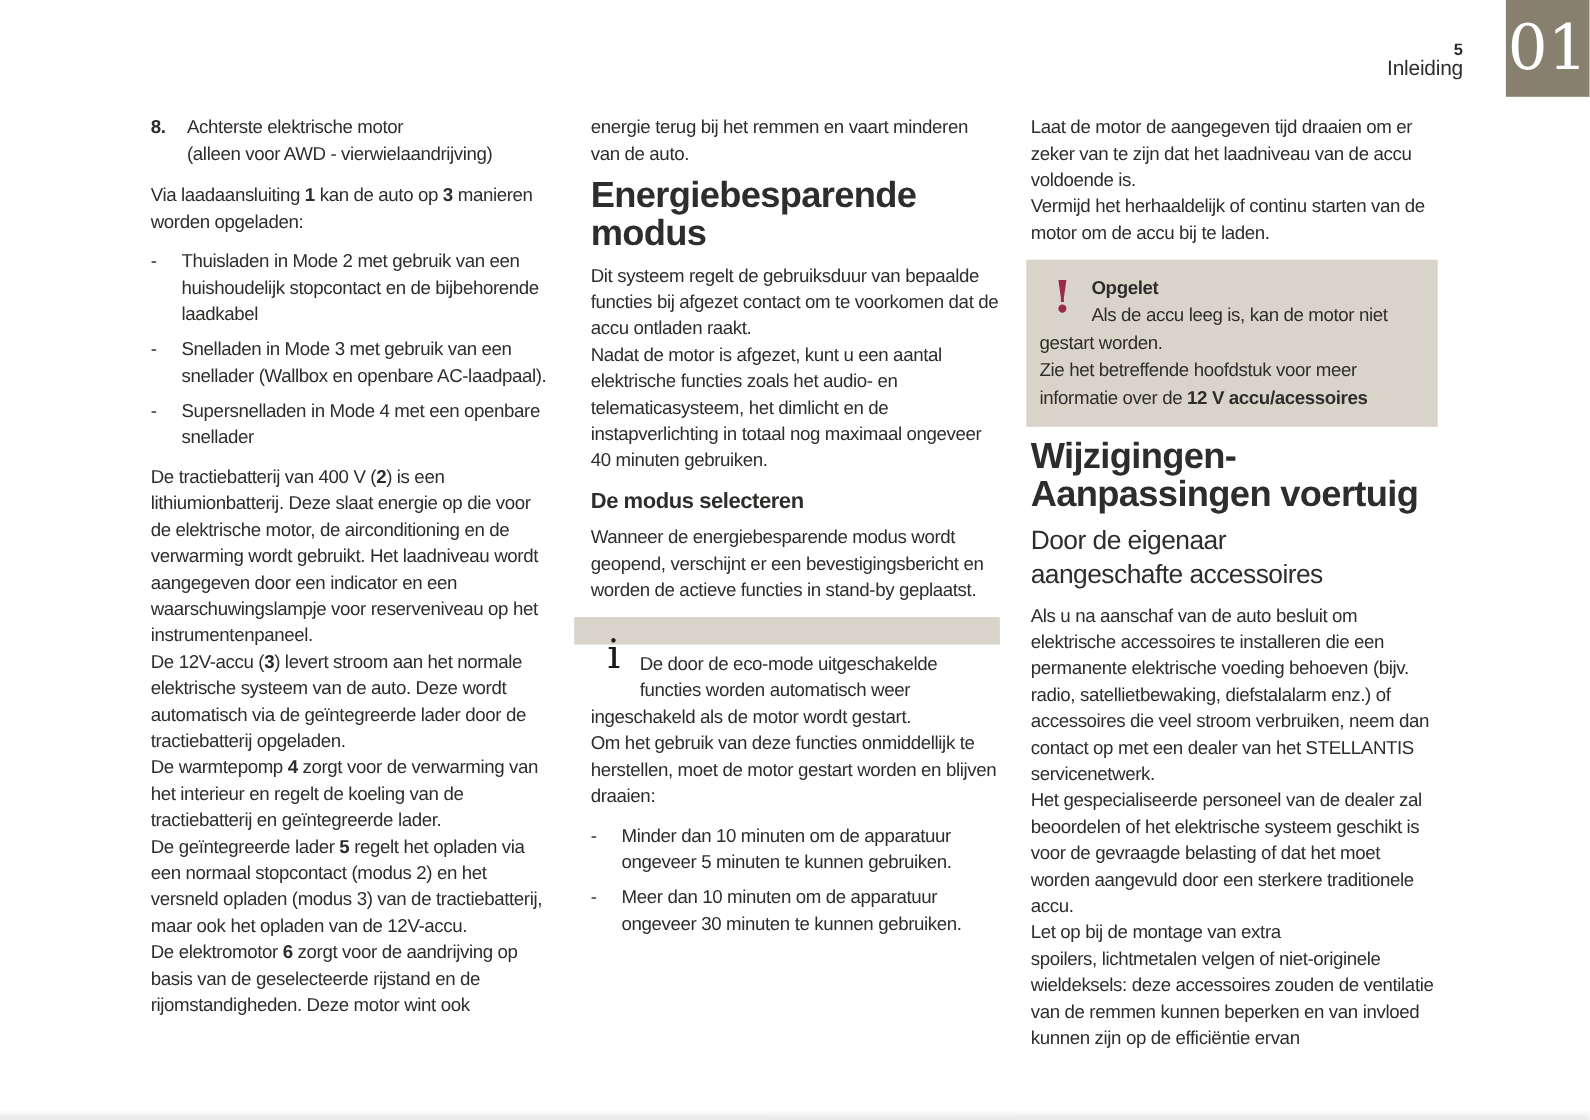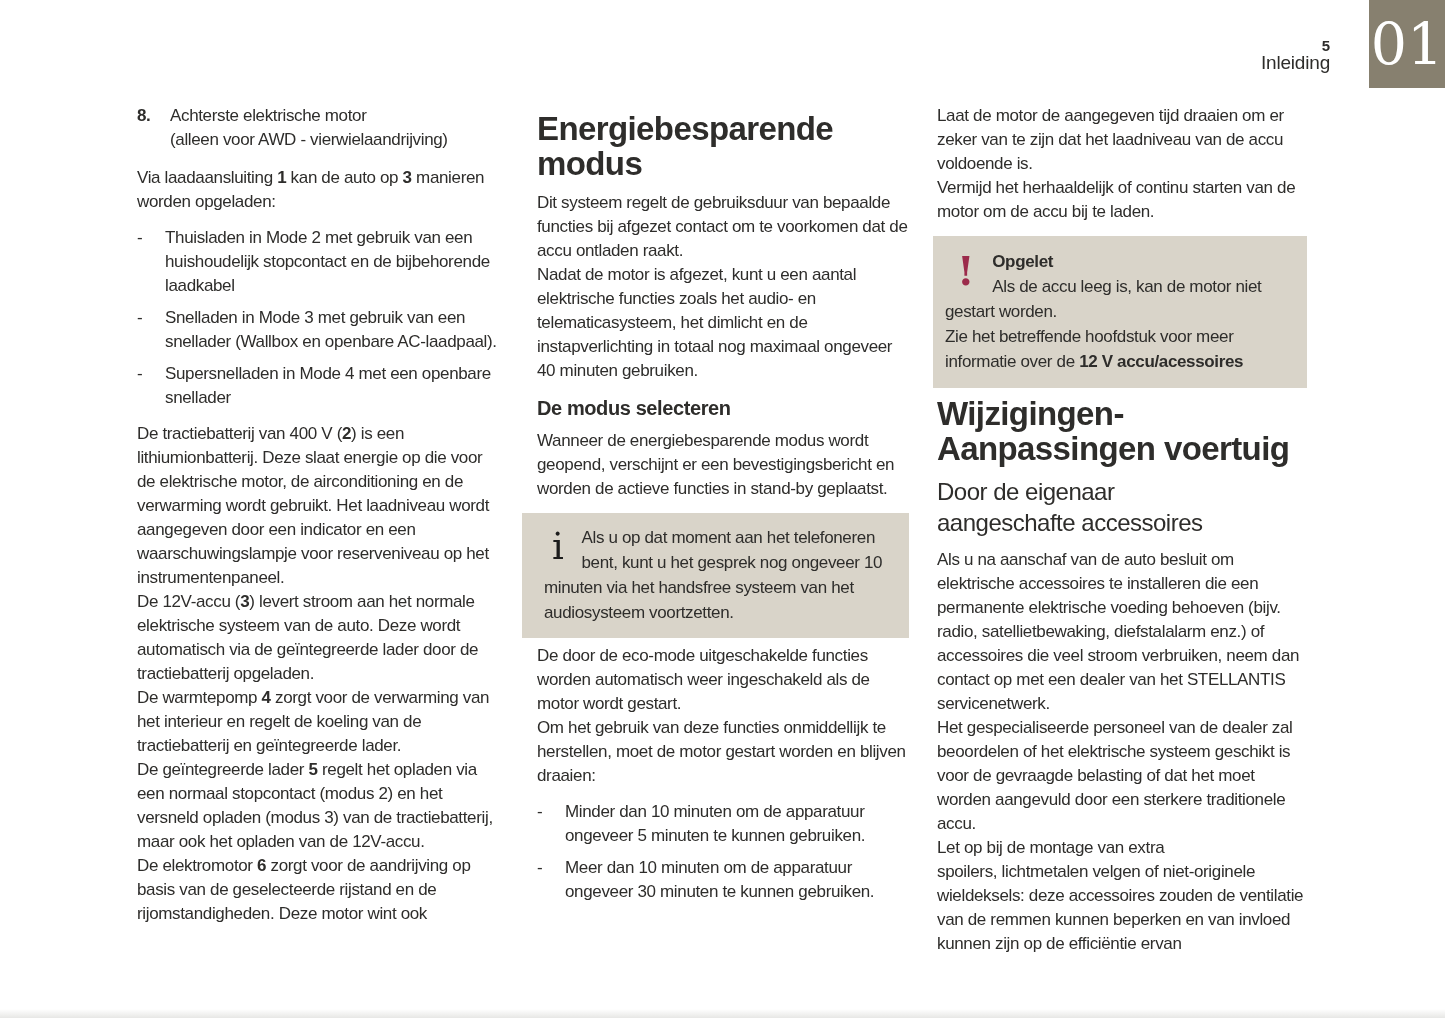--- a/index.html
+++ b/index.html
@@ -128,27 +128,27 @@
       </div>
       <div class="bullet">
         <span class="dash">-</span>
         <span>Supersnelladen in Mode 4 met een openbare snellader</span>
       </div>
     </div>
     <p class="body-text">De tractiebatterij van 400 V (<b>2</b>) is een lithiumionbatterij. Deze slaat energie op die voor de elektrische motor, de airconditioning en de verwarming wordt gebruikt. Het laadniveau wordt aangegeven door een indicator en een waarschuwingslampje voor reserveniveau op het instrumentenpaneel.<br>De 12V-accu (<b>3</b>) levert stroom aan het normale elektrische systeem van de auto. Deze wordt automatisch via de geïntegreerde lader door de tractiebatterij opgeladen.<br>De warmtepomp <b>4</b> zorgt voor de verwarming van het interieur en regelt de koeling van de tractiebatterij en geïntegreerde lader.<br>De geïntegreerde lader <b>5</b> regelt het opladen via een normaal stopcontact (modus 2) en het versneld opladen (modus 3) van de tractiebatterij, maar ook het opladen van de 12V-accu.<br>De elektromotor <b>6</b> zorgt voor de aandrijving op basis van de geselecteerde rijstand en de rijomstandigheden. Deze motor wint ook</p>
   </div>
 
   <div class="col col-2">
+    <p class="body-text">energie terug bij het remmen en vaart minderen van de auto.</p>
     <h1 class="doc-h1">Energiebesparende modus</h1>
     <p class="body-text">Dit systeem regelt de gebruiksduur van bepaalde functies bij afgezet contact om te voorkomen dat de accu ontladen raakt.<br>Nadat de motor is afgezet, kunt u een aantal elektrische functies zoals het audio- en telematicasysteem, het dimlicht en de instapverlichting in totaal nog maximaal ongeveer 40 minuten gebruiken.</p>
     <h2 class="doc-h2">De modus selecteren</h2>
     <p class="body-text">Wanneer de energiebesparende modus wordt geopend, verschijnt er een bevestigingsbericht en worden de actieve functies in stand-by geplaatst.</p>
     <div class="note-box">
       <span class="info-glyph">i</span>
-      <span>Als u op dat moment aan het telefoneren bent, kunt u het gesprek nog ongeveer 10 minuten via het handsfree systeem van het audiosysteem voortzetten.</span>
     </div>
     <p class="body-text">De door de eco-mode uitgeschakelde functies worden automatisch weer ingeschakeld als de motor wordt gestart.<br>Om het gebruik van deze functies onmiddellijk te herstellen, moet de motor gestart worden en blijven draaien:</p>
     <div class="bullet-list">
       <div class="bullet">
         <span class="dash">-</span>
         <span>Minder dan 10 minuten om de apparatuur ongeveer 5 minuten te kunnen gebruiken.</span>
       </div>
       <div class="bullet">
         <span class="dash">-</span>
         <span>Meer dan 10 minuten om de apparatuur ongeveer 30 minuten te kunnen gebruiken.</span>

